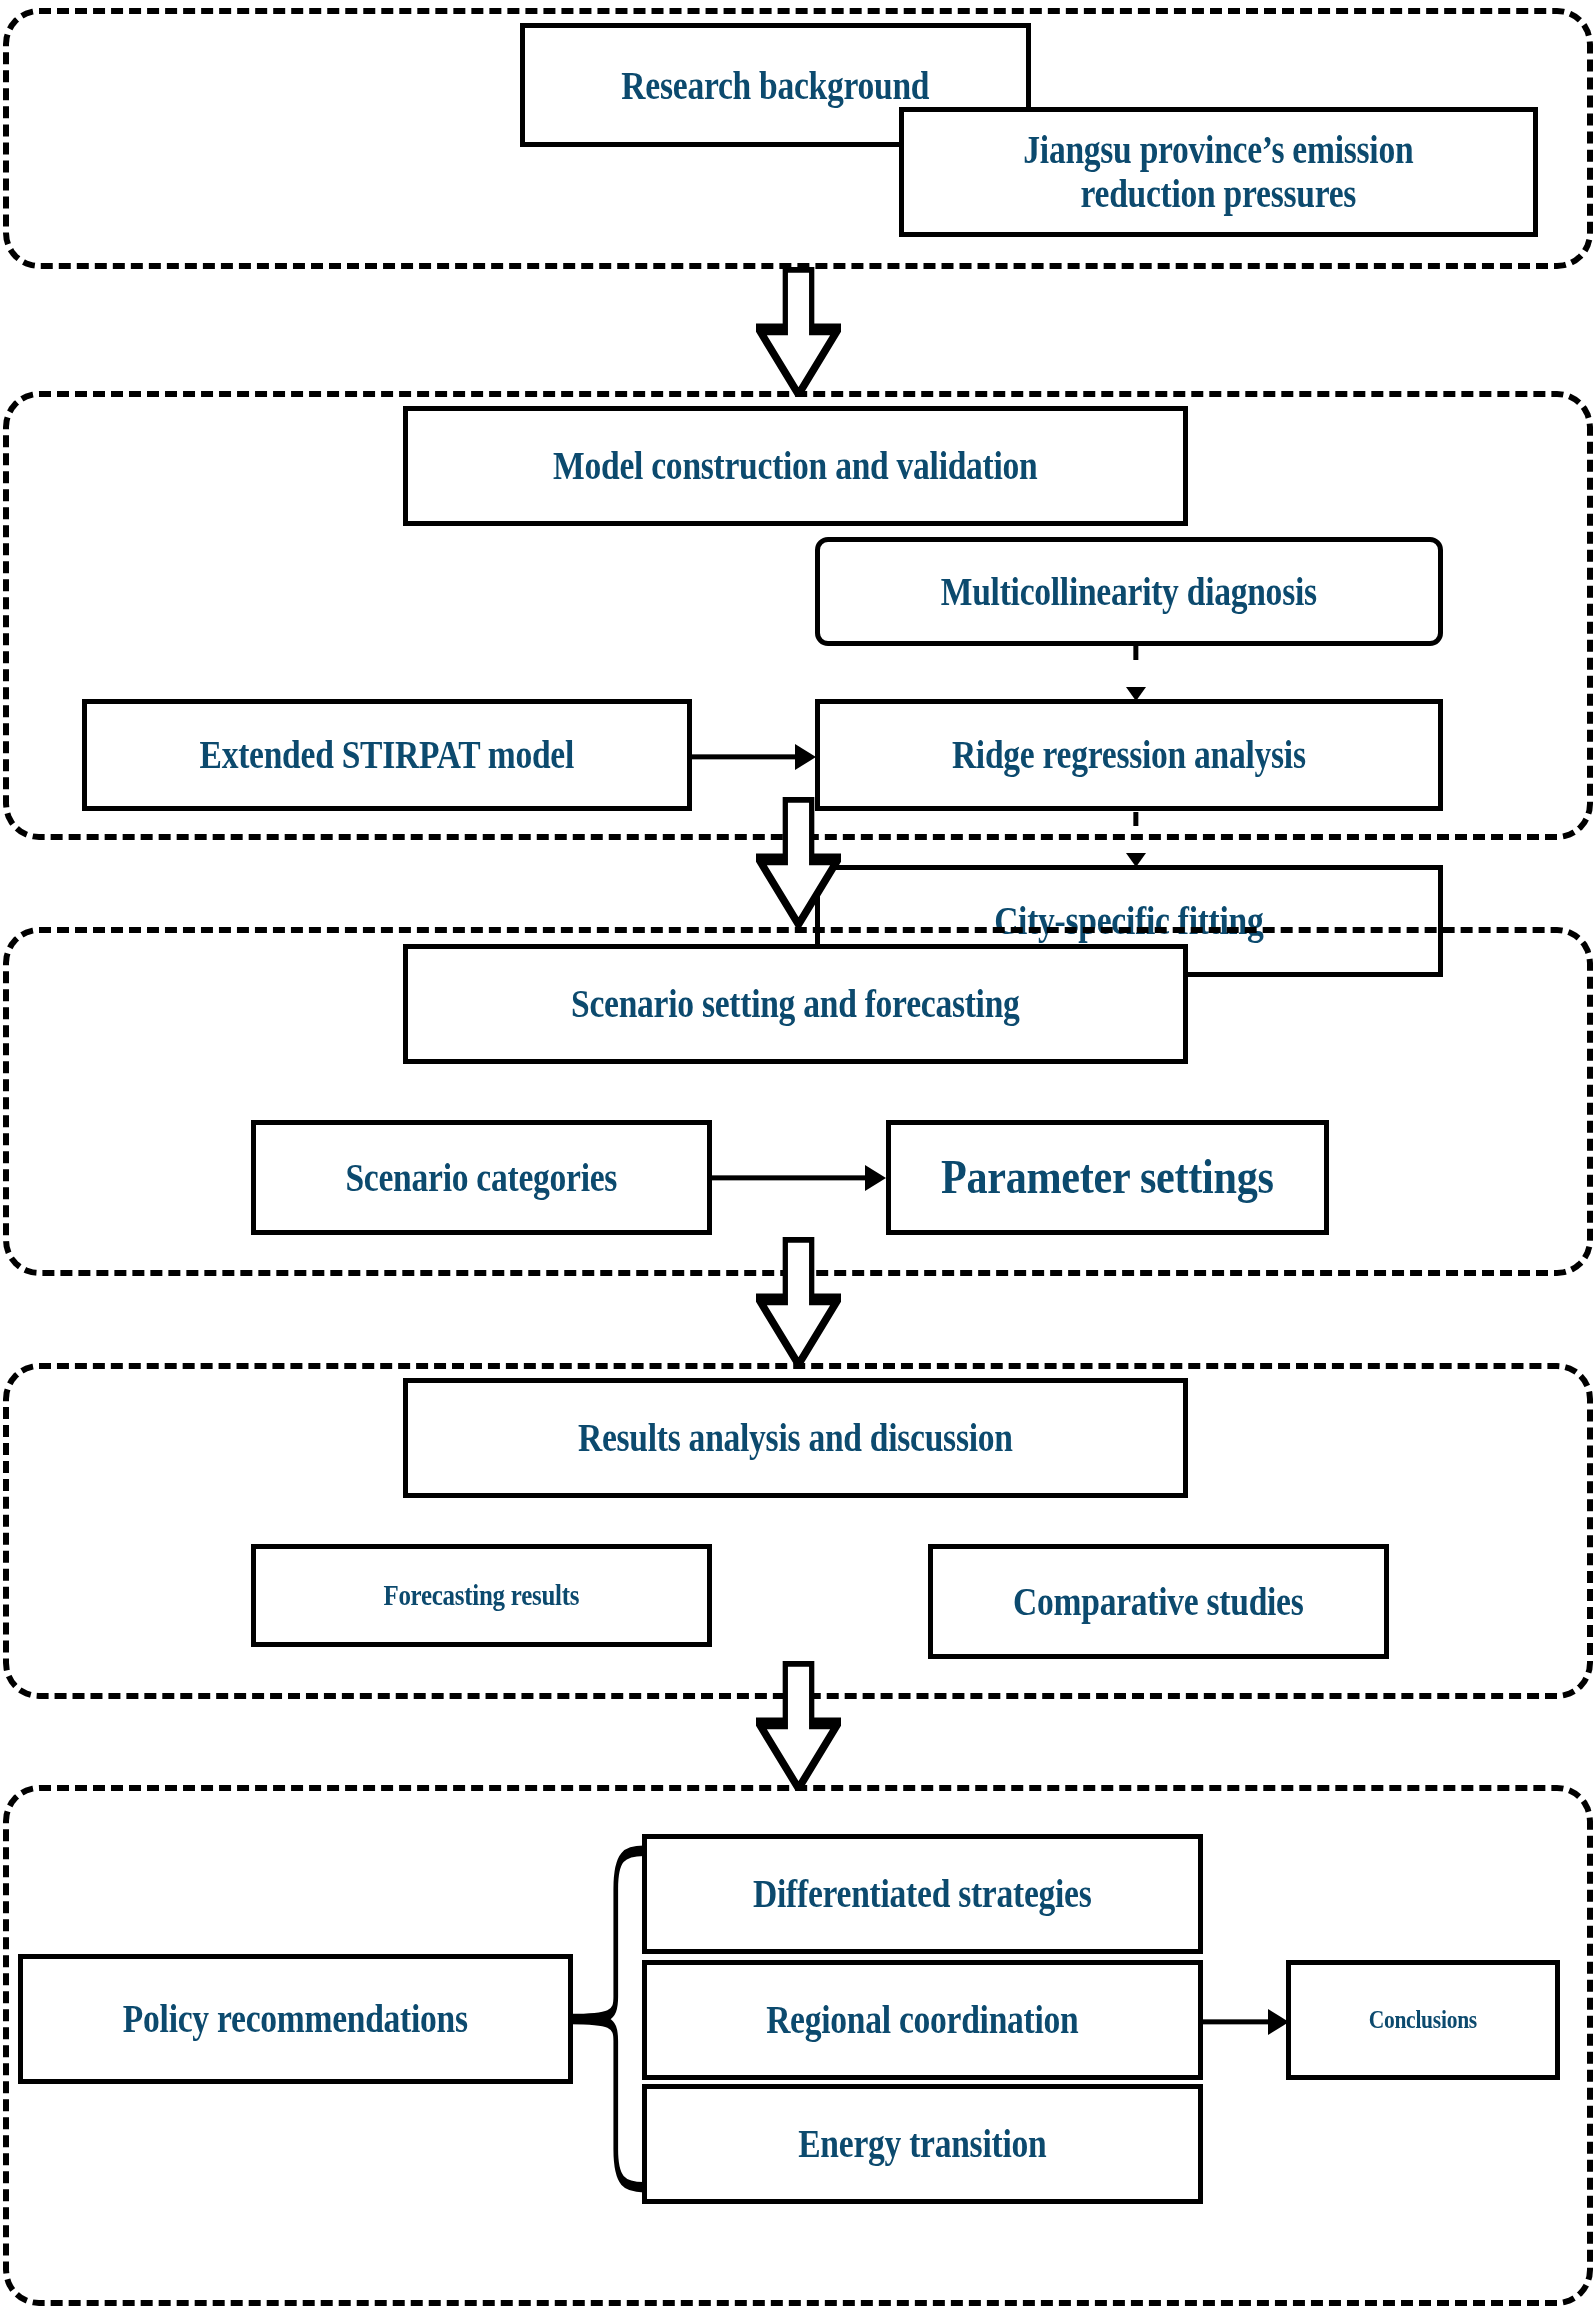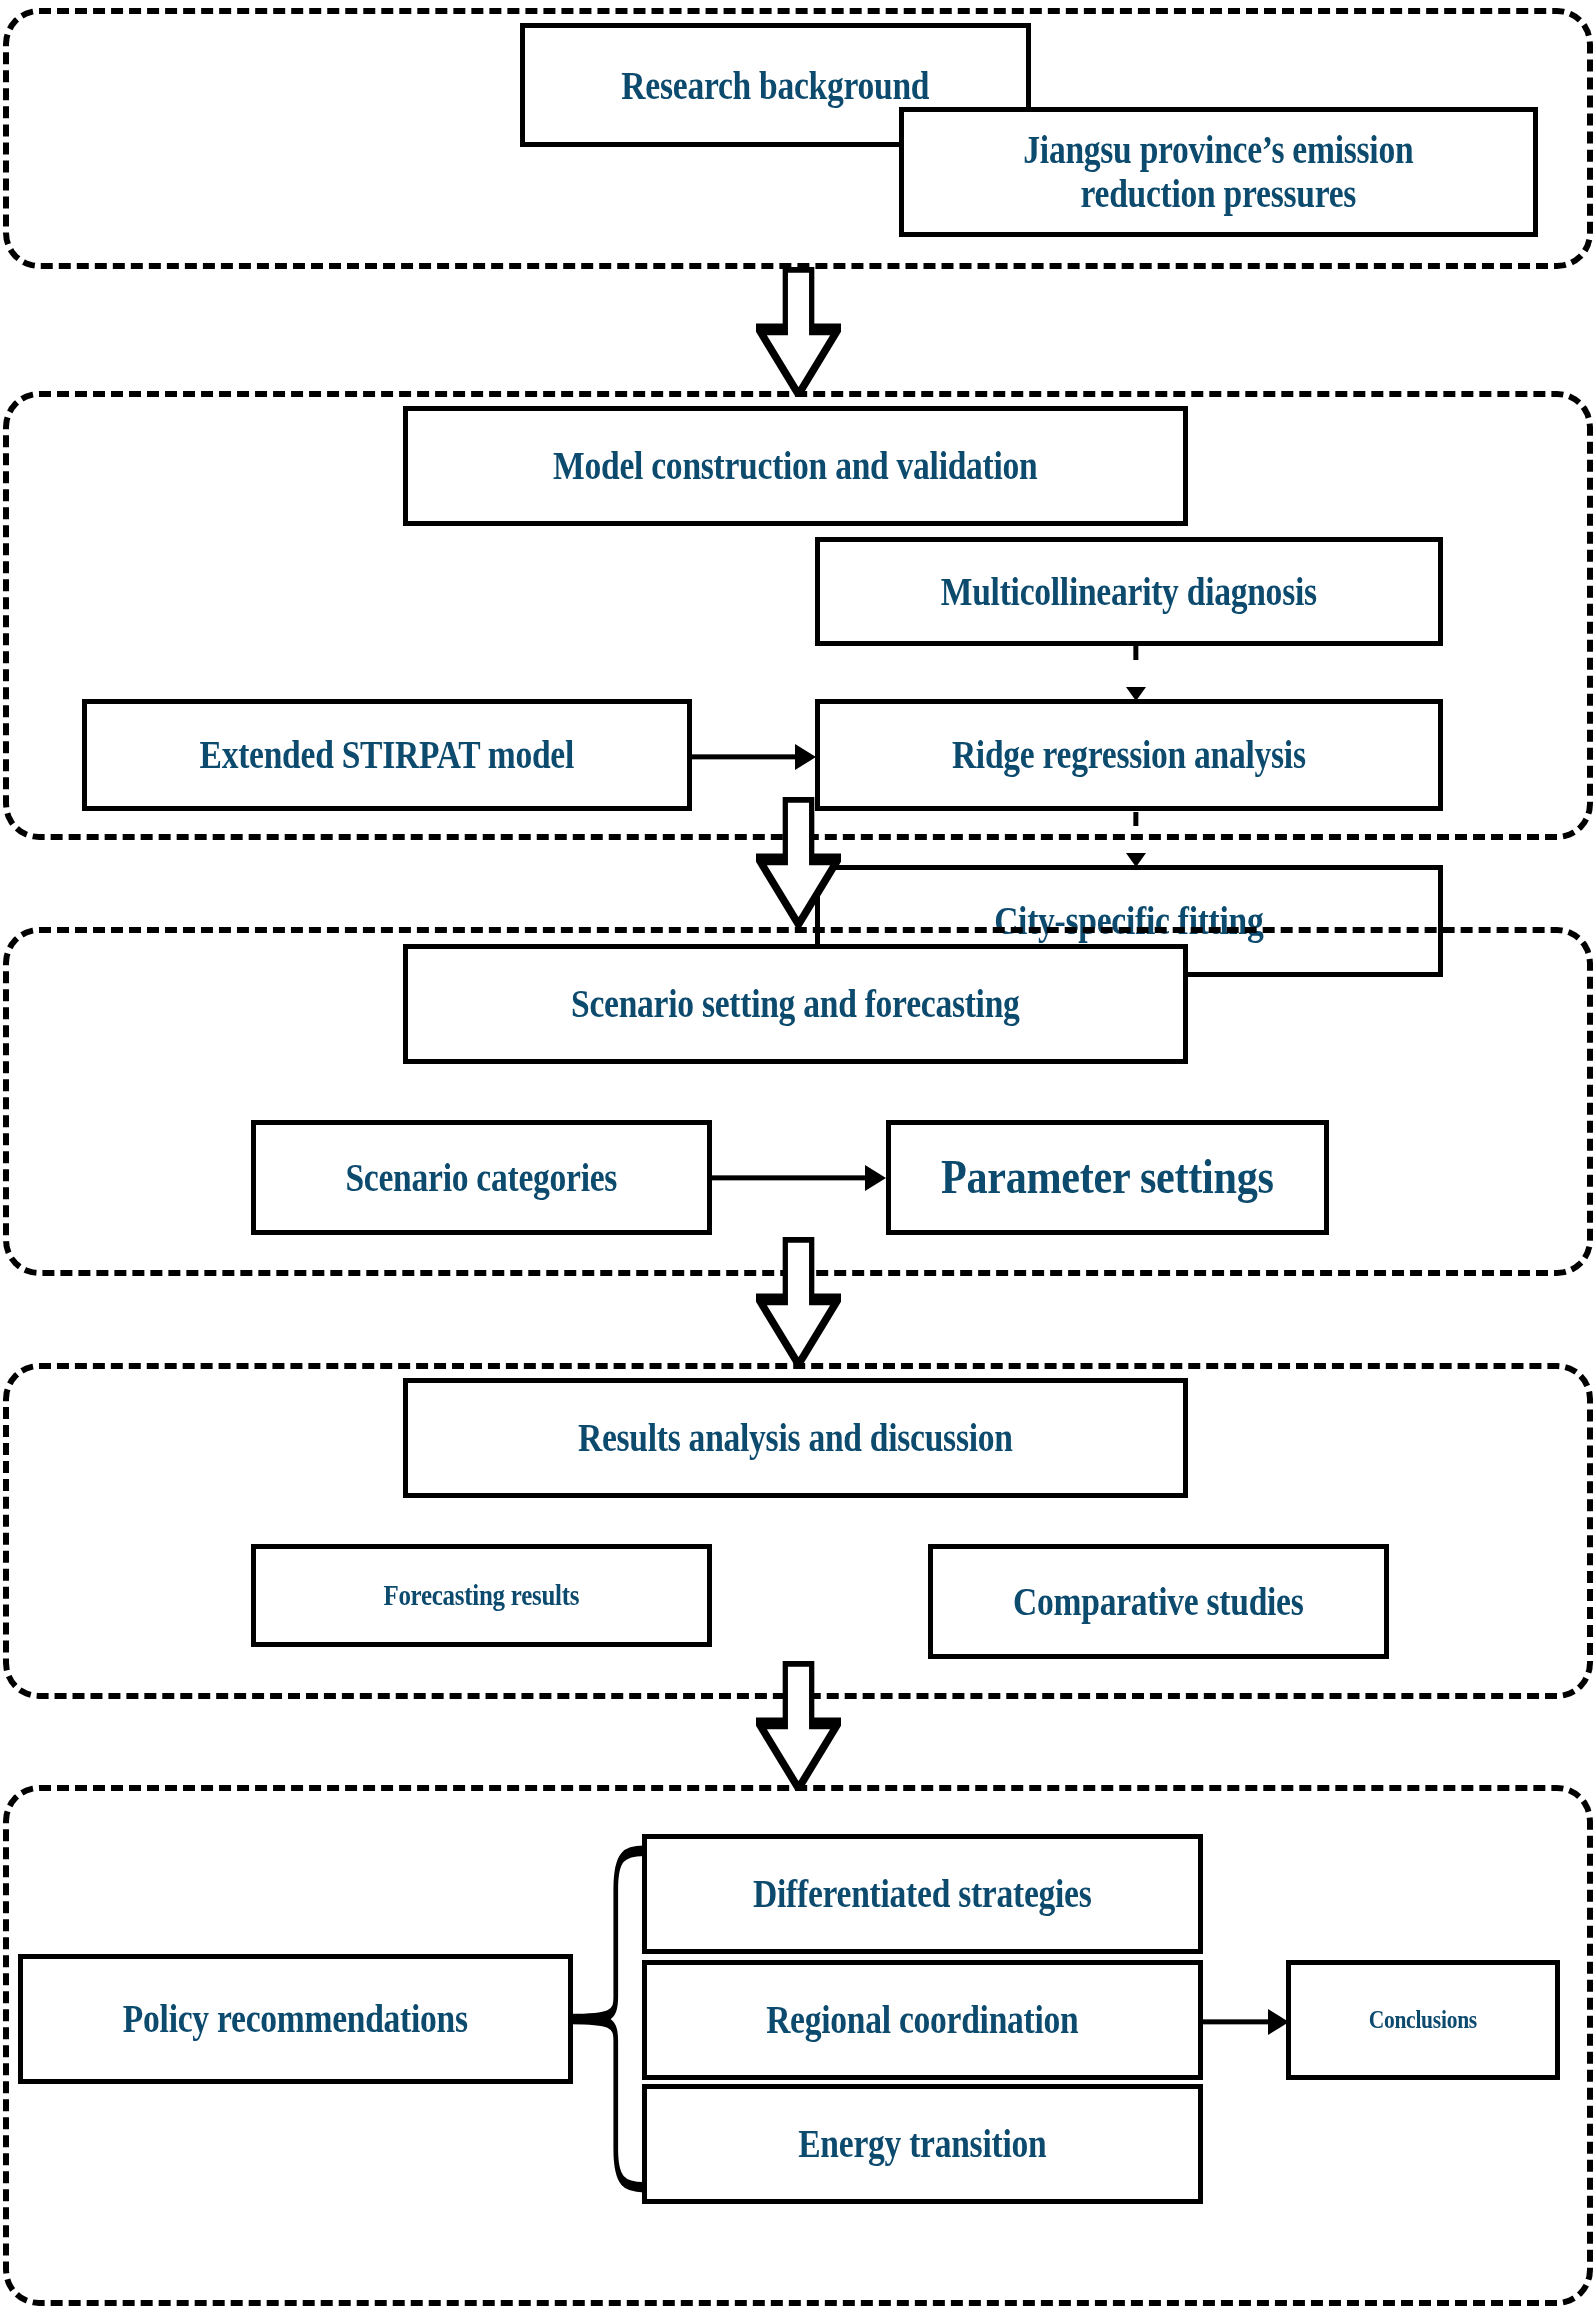--- a/index.html
+++ b/index.html
@@ -102,21 +102,21 @@
       <polygon points="50,0 95,0 95,48 140,48 72.5,98 5,48 50,48" fill="#ffffff" stroke="#000000" stroke-width="9" stroke-linejoin="miter"></polygon>
     </svg>
   </div>
 
   <div class="group" style="left: 2.9px; top: 391px; width: 1590px; height: 449px; border-radius: 36px;"></div>
 
   <div class="box fs-a" style="left: 403px; top: 406px; width: 785px; height: 120px; font-size: 39px;">
     <span class="lbl">Model construction and validation</span>
   </div>
 
-  <div class="box fs-a" style="left: 815px; top: 537px; width: 628px; height: 109px; font-size: 39px;">
+  <div class="box fs-a" style="left: 815px; top: 537px; width: 628px; height: 109px; font-size: 39px; border-radius: 13px;">
     <span class="lbl">Multicollinearity diagnosis</span>
   </div>
 
   <div class="arrow-down" style="left: 1114px; top: 646px; width: 43px; height: 55px;">
     <div class="shaft" style="height:14px;"></div>
     <div class="head" style="border-top-width:14px;border-left-width:10px;border-right-width:10px;"></div>
   </div>
 
   <div class="box fs-a" style="left: 815px; top: 699px; width: 628px; height: 112px; font-size: 39px;">
     <span class="lbl">Ridge regression analysis</span>

